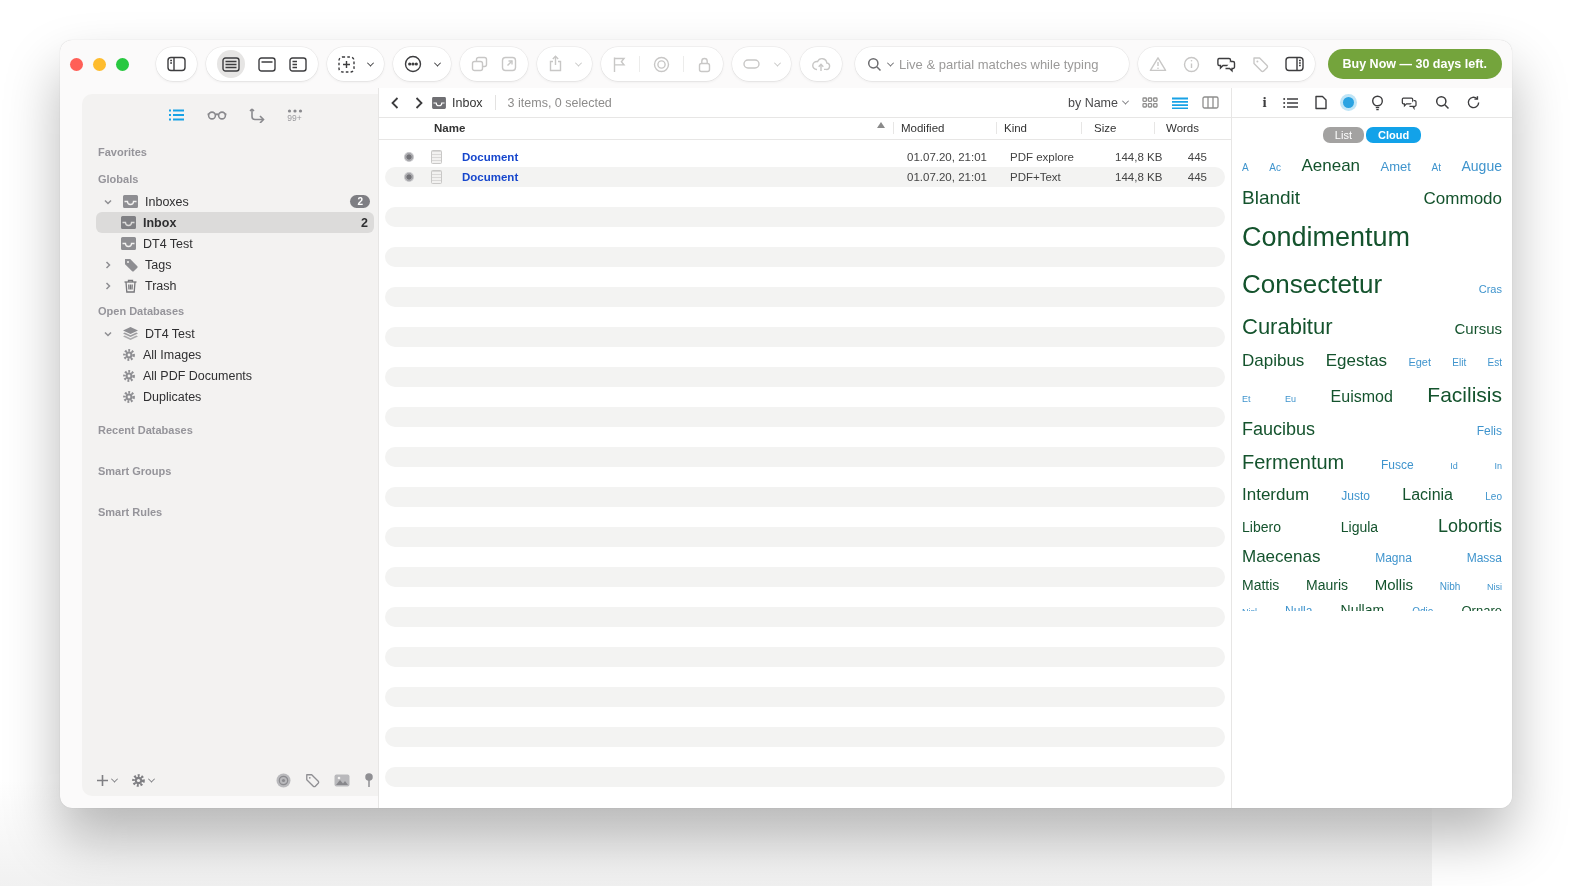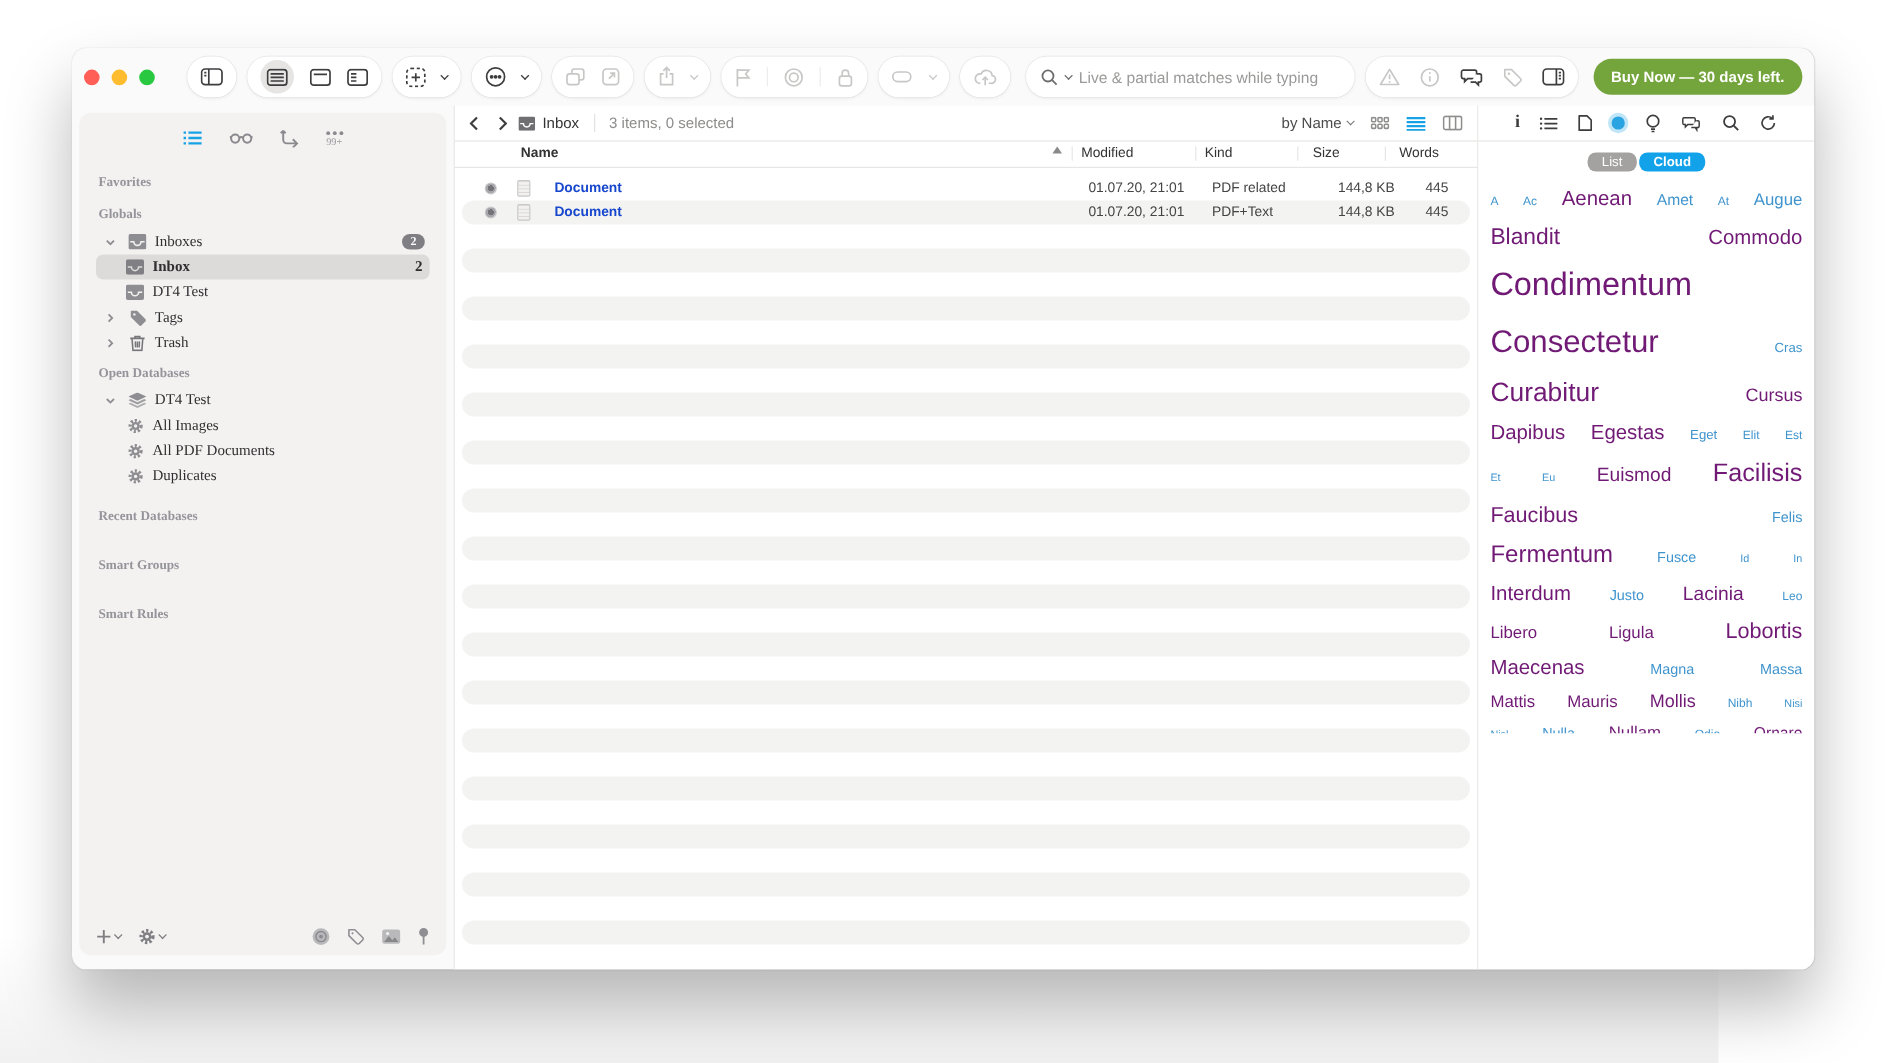--- a/index.html
+++ b/index.html
@@ -25,21 +25,21 @@
   .chev.sm { width:5px; height:5px; }
   .search { background:#fff; border-radius:17px; height:34px; width:287px; display:flex; align-items:center; padding:0 12px; gap:6px;
             box-shadow:0 0 0 0.5px rgba(0,0,0,.08), 0 1px 3px rgba(0,0,0,.06); margin-left:4px; }
   .search input { border:none; outline:none; flex:1; font-size:13px; color:#3c3c3e; background:transparent; font-family:"Liberation Sans",sans-serif; }
   .search input::placeholder { color:#9b9a99; }
   .buy { background:#74a43c; border:none; color:#fff; font-family:"Liberation Sans",sans-serif; font-size:12.5px; font-weight:700;
          padding:8px 15px; border-radius:17px; margin-left:4px; cursor:pointer; white-space:nowrap; }
 
   
   .body { position:absolute; top:48px; left:0; right:0; bottom:0; }
-  .sidebar-zone { position:absolute; left:0; top:0; width:318px; bottom:0;font-family:Liberation Serif, serif; }
+  .sidebar-zone { position:absolute; left:16px; top:0; width:318px; bottom:0; }
   .side-panel { position:absolute; left:6px; right:6px; top:6px; bottom:12px; background:#f3f2f1; border-radius:10px; padding:10px 14px; }
   .main { position:absolute; left:318px; right:280px; top:0; bottom:0; background:#fff; border-left:1px solid #e7e6e5; border-right:1px solid #e7e6e5; }
   .inspector { position:absolute; right:0; width:280px; top:0; bottom:0; background:#fff; }
 
   
   .side-icons { display:flex; justify-content:center; gap:22px; align-items:flex-start; padding:4px 0 14px; }
   .side-icons .icn { color:#8a8a8e; }
   .side-icons .sel { color:#18a2e6; }
   .dots99 { display:flex; flex-direction:column; align-items:center; color:#8a8a8e; }
   .dots99 .n { font-size:8.5px; color:#9a9a9e; margin-top:-1px; }
@@ -84,21 +84,21 @@
   
   .itabs { height:30px; display:flex; align-items:center; justify-content:space-evenly; padding:0 14px; border-bottom:1px solid #e7e6e5; color:#7c7c80; }
   .bluedot { width:11px; height:11px; border-radius:50%; background:#29a3e2; box-shadow:0 0 0 3px #bfe5f7; }
   .segwrap { display:flex; justify-content:center; gap:2px; padding:9px 0 6px; }
   .segbtn { font-size:11px; color:#fff; padding:2px 12px; border-radius:7px; }
   .segbtn.list { background:#a3a2a1; }
   .segbtn.cloud { background:#12a2e9; font-weight:700; }
   .cloudbox { padding:2px 10px 6px; height:462px; overflow:hidden; }
   .crow { display:flex; justify-content:space-between; align-items:baseline; }
   .crow span { white-space:nowrap; cursor:pointer; font-weight:500; }
-  .w-r { color:#701a75; }
+  .w-r { color:#14532d; }
   .w-b { color:#3f94cd; }
   .related { border-top:1px solid #dcdbda; }
   .related-label { font-size:12px; color:#4c4c4e; padding:7px 12px 5px; }
   .related-line { border-bottom:1px solid #dcdbda; margin-left:12px; }
   .hint { text-align:center; font-size:11.5px; color:#9a9a9a; line-height:1.55; margin-top:78px; }
 </style>
 </head>
 <body>
 
 <div class="screen">
@@ -588,21 +588,21 @@
         <span class="colsep" style="left:775px"></span>
         <span class="h-words">Words</span>
       </div>
 
       <div class="rows" id="rows">
             <div class="row">
               <span class="c-ind"></span>
               <span class="c-fic"></span>
               <span class="c-name">Document</span>
               <span class="c-mod">01.07.20, 21:01</span>
-              <span class="c-kind">PDF related</span>
+              <span class="c-kind">PDF explore</span>
               <span class="c-size">144,8 KB</span>
               <span class="c-words">445</span>
             </div>
             <div class="row alt">
               <span class="c-ind"></span>
               <span class="c-fic"></span>
               <span class="c-name">Document</span>
               <span class="c-mod">01.07.20, 21:01</span>
               <span class="c-kind">PDF+Text</span>
               <span class="c-size">144,8 KB</span>

